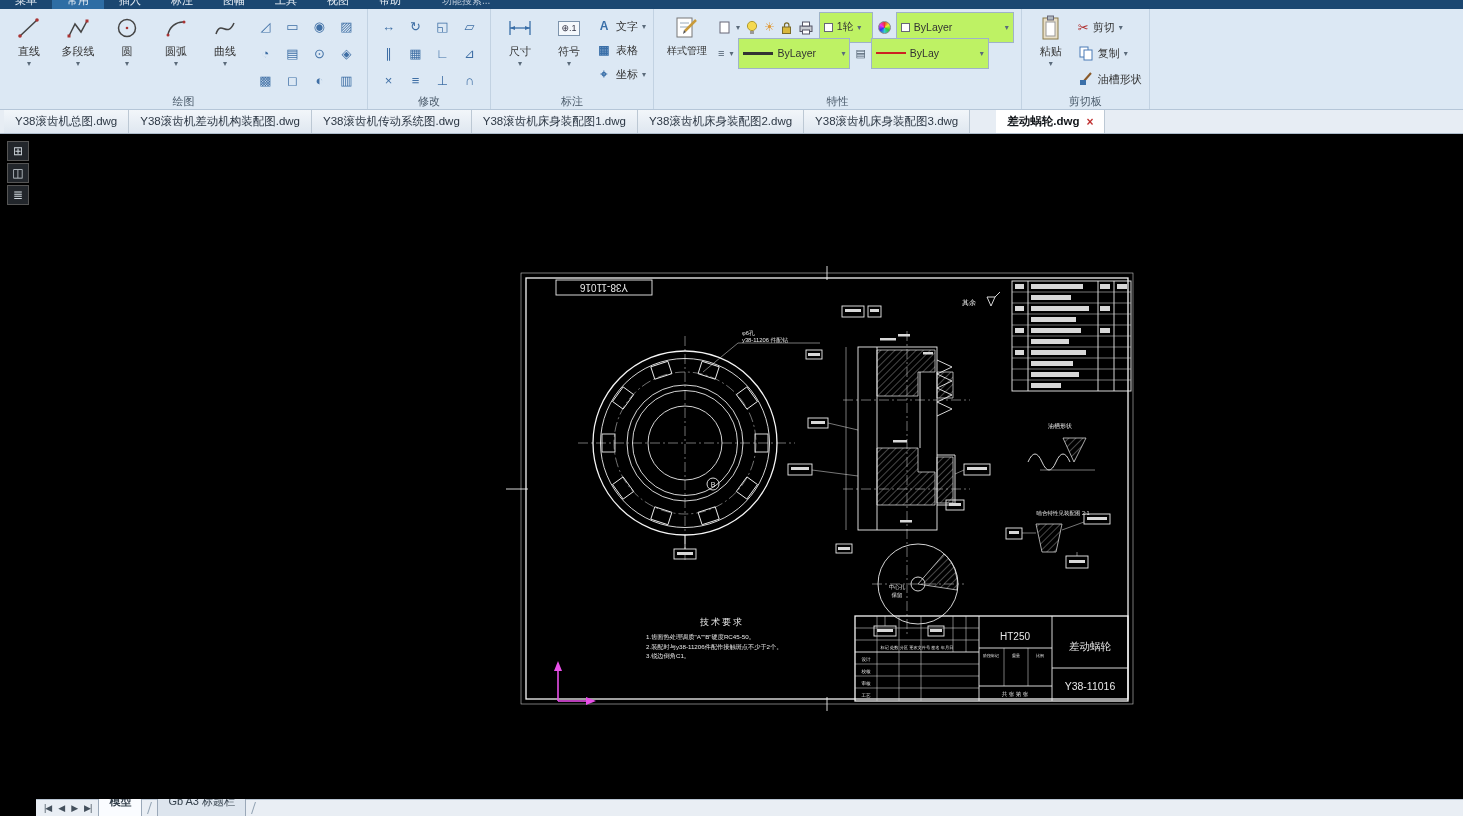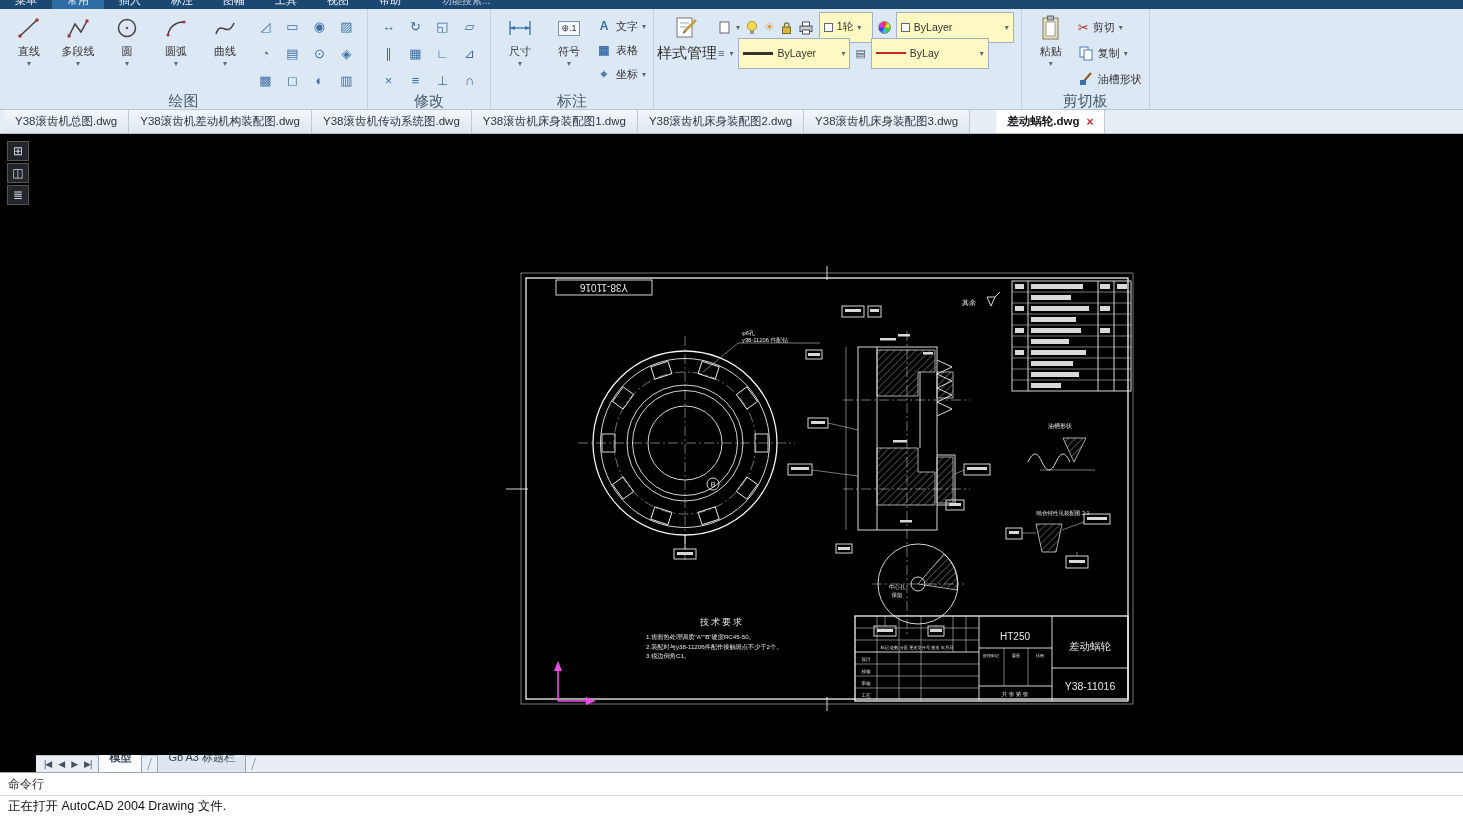--- a/index.html
+++ b/index.html
@@ -11,34 +11,34 @@
   .menustrip{height:9px;background:#1b4771;display:flex;align-items:flex-end;overflow:hidden;flex:0 0 auto;}
   .mi{color:#e9eff6;font-size:11px;line-height:17px;padding:0 15px;white-space:nowrap;}
   .mi.active{background:#2e6da4;}
   .msearch{color:#b9c8d8;font-size:10px;line-height:16px;margin-left:26px;white-space:nowrap;}
 
   
   .ribbon{height:101px;background:#dce8f4;border-bottom:1px solid #b5c6d8;display:flex;flex:0 0 auto;}
   .panel{display:flex;flex-direction:column;border-right:1px solid #c2d2e2;}
   .panel.filler{flex:1;border-right:none;}
   .panel-body{flex:1;display:flex;align-items:flex-start;padding:4px 7px 0 7px;gap:5px;}
-  .panel-label{height:15px;text-align:center;font-size:15px;color:#4a5a6a;line-height:14px;}
+  .panel-label{height:15px;text-align:center;font-size:11px;color:#4a5a6a;line-height:14px;}
   .bigbtn{width:44px;display:flex;flex-direction:column;align-items:center;gap:1px;cursor:default;}
   .bicon{width:30px;height:30px;display:flex;align-items:center;justify-content:center;}
   .blabel{font-size:11px;color:#333;white-space:nowrap;}
   .caret{font-size:8px;color:#5a6a7a;line-height:7px;}
   .smallgrid{display:grid;grid-template-columns:repeat(4,27px);grid-auto-rows:27px;align-items:center;justify-items:center;font-size:13px;color:#3f6fa5;}
   .sicon{cursor:default;}
   .anncol{display:flex;flex-direction:column;gap:4px;padding-top:3px;}
   .annrow{display:flex;align-items:center;gap:4px;font-size:11px;color:#333;height:20px;}
   .aicon{color:#3a6fa8;font-weight:bold;font-size:12px;width:16px;text-align:center;}
   .symbox{border:1px solid #7d93ab;background:#f4f8fc;font-size:9px;color:#334;padding:2px 2px;white-space:nowrap;line-height:1;}
   .proprows{display:flex;flex-direction:column;gap:8px;padding-top:5px;}
   .prow{display:flex;align-items:center;gap:5px;height:18px;}
-  .combo{display:flex;align-items:center;gap:4px;background:#fef9c3;border:1px solid #9fb3c8;height:31px;padding:0 4px;font-size:10.5px;color:#333;white-space:nowrap;text-align:right;}
+  .combo{display:flex;align-items:center;gap:4px;background:#bef264;border:1px solid #9fb3c8;height:31px;padding:0 4px;font-size:10.5px;color:#333;white-space:nowrap;text-align:right;}
   .swatch{width:9px;height:9px;background:#fff;border:1px solid #667;display:inline-block;}
   .lw-line{width:30px;height:3px;background:#333;display:inline-block;}
   .lt-line{width:30px;height:2px;background:#cc2222;display:inline-block;}
   .palette{width:13px;height:13px;border-radius:50%;border:1px solid #888;
            background:conic-gradient(#e33,#ee3,#3c3,#3cc,#33e,#e3e,#e33);display:inline-block;}
   .sunicon{color:#e09a3a;font-size:12px;}
   .hamb{color:#4a5a6a;font-size:11px;}
   .cliprow{display:flex;align-items:center;gap:4px;font-size:11px;color:#333;height:22px;}
   .scis{color:#b03030;font-size:13px;}
 
@@ -237,21 +237,21 @@
         <div class="bigbtn" style="width:52px;">
           <span class="bicon">
             <svg width="26" height="26">
                 <rect x="3" y="3" width="15" height="19" fill="#fff" stroke="#777"></rect>
                 <line x1="6" y1="8" x2="15" y2="8" stroke="#9ab" stroke-width="1"></line>
                 <line x1="6" y1="12" x2="15" y2="12" stroke="#9ab" stroke-width="1"></line>
                 <line x1="11" y1="16" x2="22" y2="5" stroke="#c89a3a" stroke-width="2.5"></line>
                 <polygon points="9,19 12,17 10,15" fill="#555"></polygon>
               </svg>
           </span>
-          <span class="blabel" style="font-size:15px;">样式管理</span>
+          <span class="blabel" style="font-size:10px;">样式管理</span>
         </div>
         <div class="proprows">
           <div class="prow">
             <svg width="13" height="13">
                 <rect x="2" y="1" width="9" height="11" fill="#fff" stroke="#667"></rect>
               </svg>
             <span class="caret">▾</span>
             <svg width="14" height="16">
                 <circle cx="7" cy="7" r="4.6" fill="#f5d94f" stroke="#b09a30"></circle>
                 <rect x="5" y="12" width="4" height="3" fill="#999"></rect>
@@ -288,20 +288,21 @@
             </div>
             <span class="hamb">▤</span>
             <div class="combo" style="width:118px;">
               <span class="lt-line"></span>
               <span>ByLay</span>
               <span class="caret" style="margin-left:auto;">▾</span>
             </div>
           </div>
         </div>
       </div>
+      <div class="panel-label">特性</div>
     </div>
 
     <div class="panel">
       <div class="panel-body">
         <div class="bigbtn">
           <span class="bicon">
             <svg width="24" height="26">
                 <rect x="4" y="3" width="15" height="21" fill="#e8dfc8" stroke="#8a7a4a"></rect>
                 <rect x="7" y="7" width="9" height="14" fill="#fff" stroke="#999"></rect>
                 <rect x="8.5" y="1" width="6" height="4" fill="#b0b8c0" stroke="#667"></rect>
@@ -597,22 +598,14 @@
         <span class="nav">▶</span>
         <span class="nav">▶|</span>
         <span class="ltab active">模型</span>
         <span class="slant"></span>
         <span class="ltab">Gb A3 标题栏</span>
         <span class="slant"></span>
       </div>
     </div>
   </div>
 
-  <div class="cmdarea">
-    <div class="cmdrow">
-      <span>命令行</span>
-    </div>
-    <div class="statusrow">
-      <span>正在打开 AutoCAD 2004 Drawing 文件.</span>
-    </div>
-  </div>
 
 </div>
 
 </body></html>

